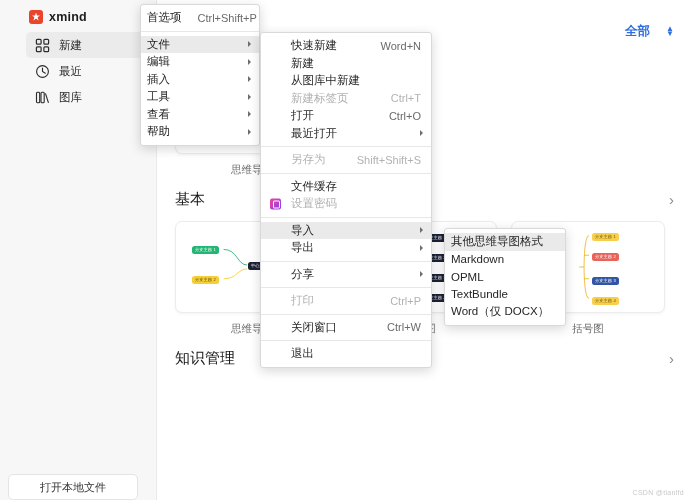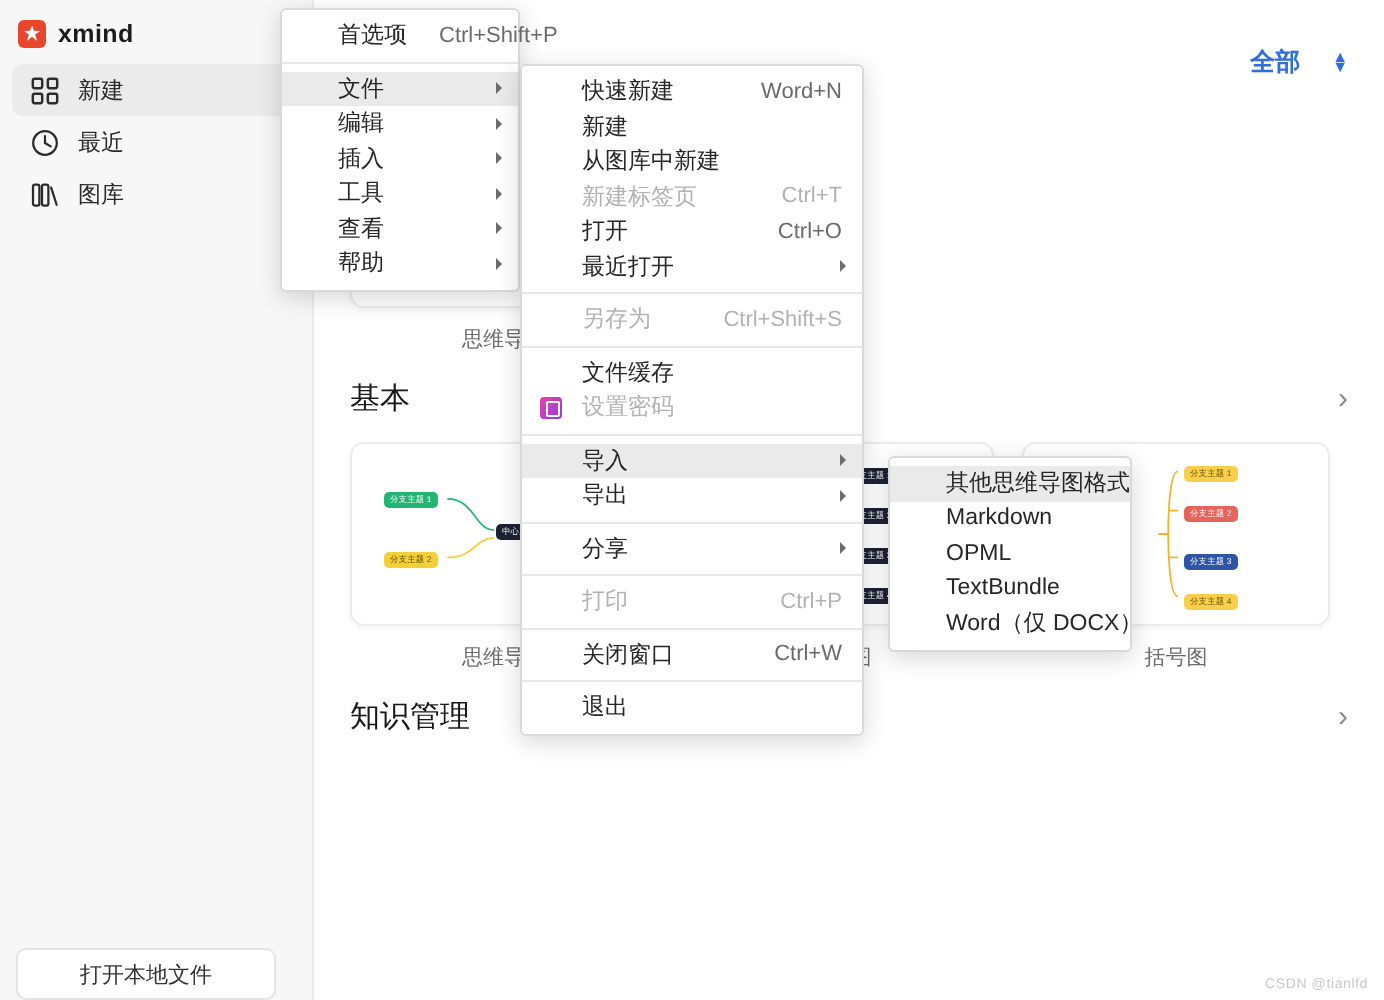--- a/index.html
+++ b/index.html
@@ -7,21 +7,21 @@
     width: 692px; height: 500px;
     font-family: "Liberation Sans", "DejaVu Sans", sans-serif;
     background: #ffffff;
     overflow: hidden;
   }
   #app { position: relative; width: 692px; height: 500px; }
 
   
   .sidebar {
     position: absolute; left: 0; top: 0; width: 157px; height: 500px;
-    background: #f7f7f7; border-right: 1px solid #eaeaea;
+    background: #f7f7f7; border-right: 1px solid #eaeaea; padding-left: 20px;
   }
   .brand { display: flex; align-items: center; gap: 6px; padding: 7px 0 0 9px; height: 26px; }
   .brand-logo {
     width: 14px; height: 14px; border-radius: 3px;
     background: #e8452c; position: relative; flex: none;
   }
   .brand-logo::before {
     content: ""; position: absolute; left: 3px; top: 3px; width: 8px; height: 8px;
     background: #fff;
     clip-path: polygon(50% 0%, 62% 36%, 100% 38%, 70% 60%, 82% 100%, 50% 74%, 18% 100%, 30% 60%, 0% 38%, 38% 36%);
@@ -110,21 +110,21 @@
   .sep { height: 1px; background: #e7e7e7; margin: 4px 0; }
   .mi .lockico { position: absolute; left: 9px; top: 50%; transform: translateY(-50%);
                  width: 11px; height: 11px; border-radius: 2px;
                  background: linear-gradient(135deg,#f0429c,#8b3df0); }
   .mi .lockico::after { content: ""; position: absolute; left: 3px; top: 2.5px;
                  width: 5px; height: 6px; border: 1.2px solid #fff; border-radius: 1px; }
 
   #menu-root { left: 140px; top: 4px; width: 120px; }
   #menu-file { left: 260px; top: 32px; width: 172px; }
   #menu-import { left: 444px; top: 228px; width: 122px; }
-  #menu-root .mi, #menu-import .mi { padding-left: 28px; }
+  #menu-root .mi, #menu-import .mi { padding-left: 6px; }
 
   .watermark {
     position: absolute; right: 8px; bottom: 4px;
     font-size: 7px; color: #c9c9c9; letter-spacing: .3px;
   }
 </style>
 </head>
 <body>
 
 <div id="app">
@@ -314,21 +314,21 @@
         <span class="lbl">打开</span>
         <span class="key">Ctrl+O</span>
       </div>
       <div class="mi">
         <span class="lbl">最近打开</span>
         <span class="arrow"></span>
       </div>
       <div class="sep"></div>
       <div class="mi dim">
         <span class="lbl">另存为</span>
-        <span class="key">Ctrl+Shift+S</span>
+        <span class="key">Shift+Shift+S</span>
       </div>
       <div class="sep"></div>
       <div class="mi">
         <span class="lbl">文件缓存</span>
       </div>
       <div class="mi dim">
         <span class="lockico"></span>
         <span class="lbl">设置密码</span>
       </div>
       <div class="sep"></div>

